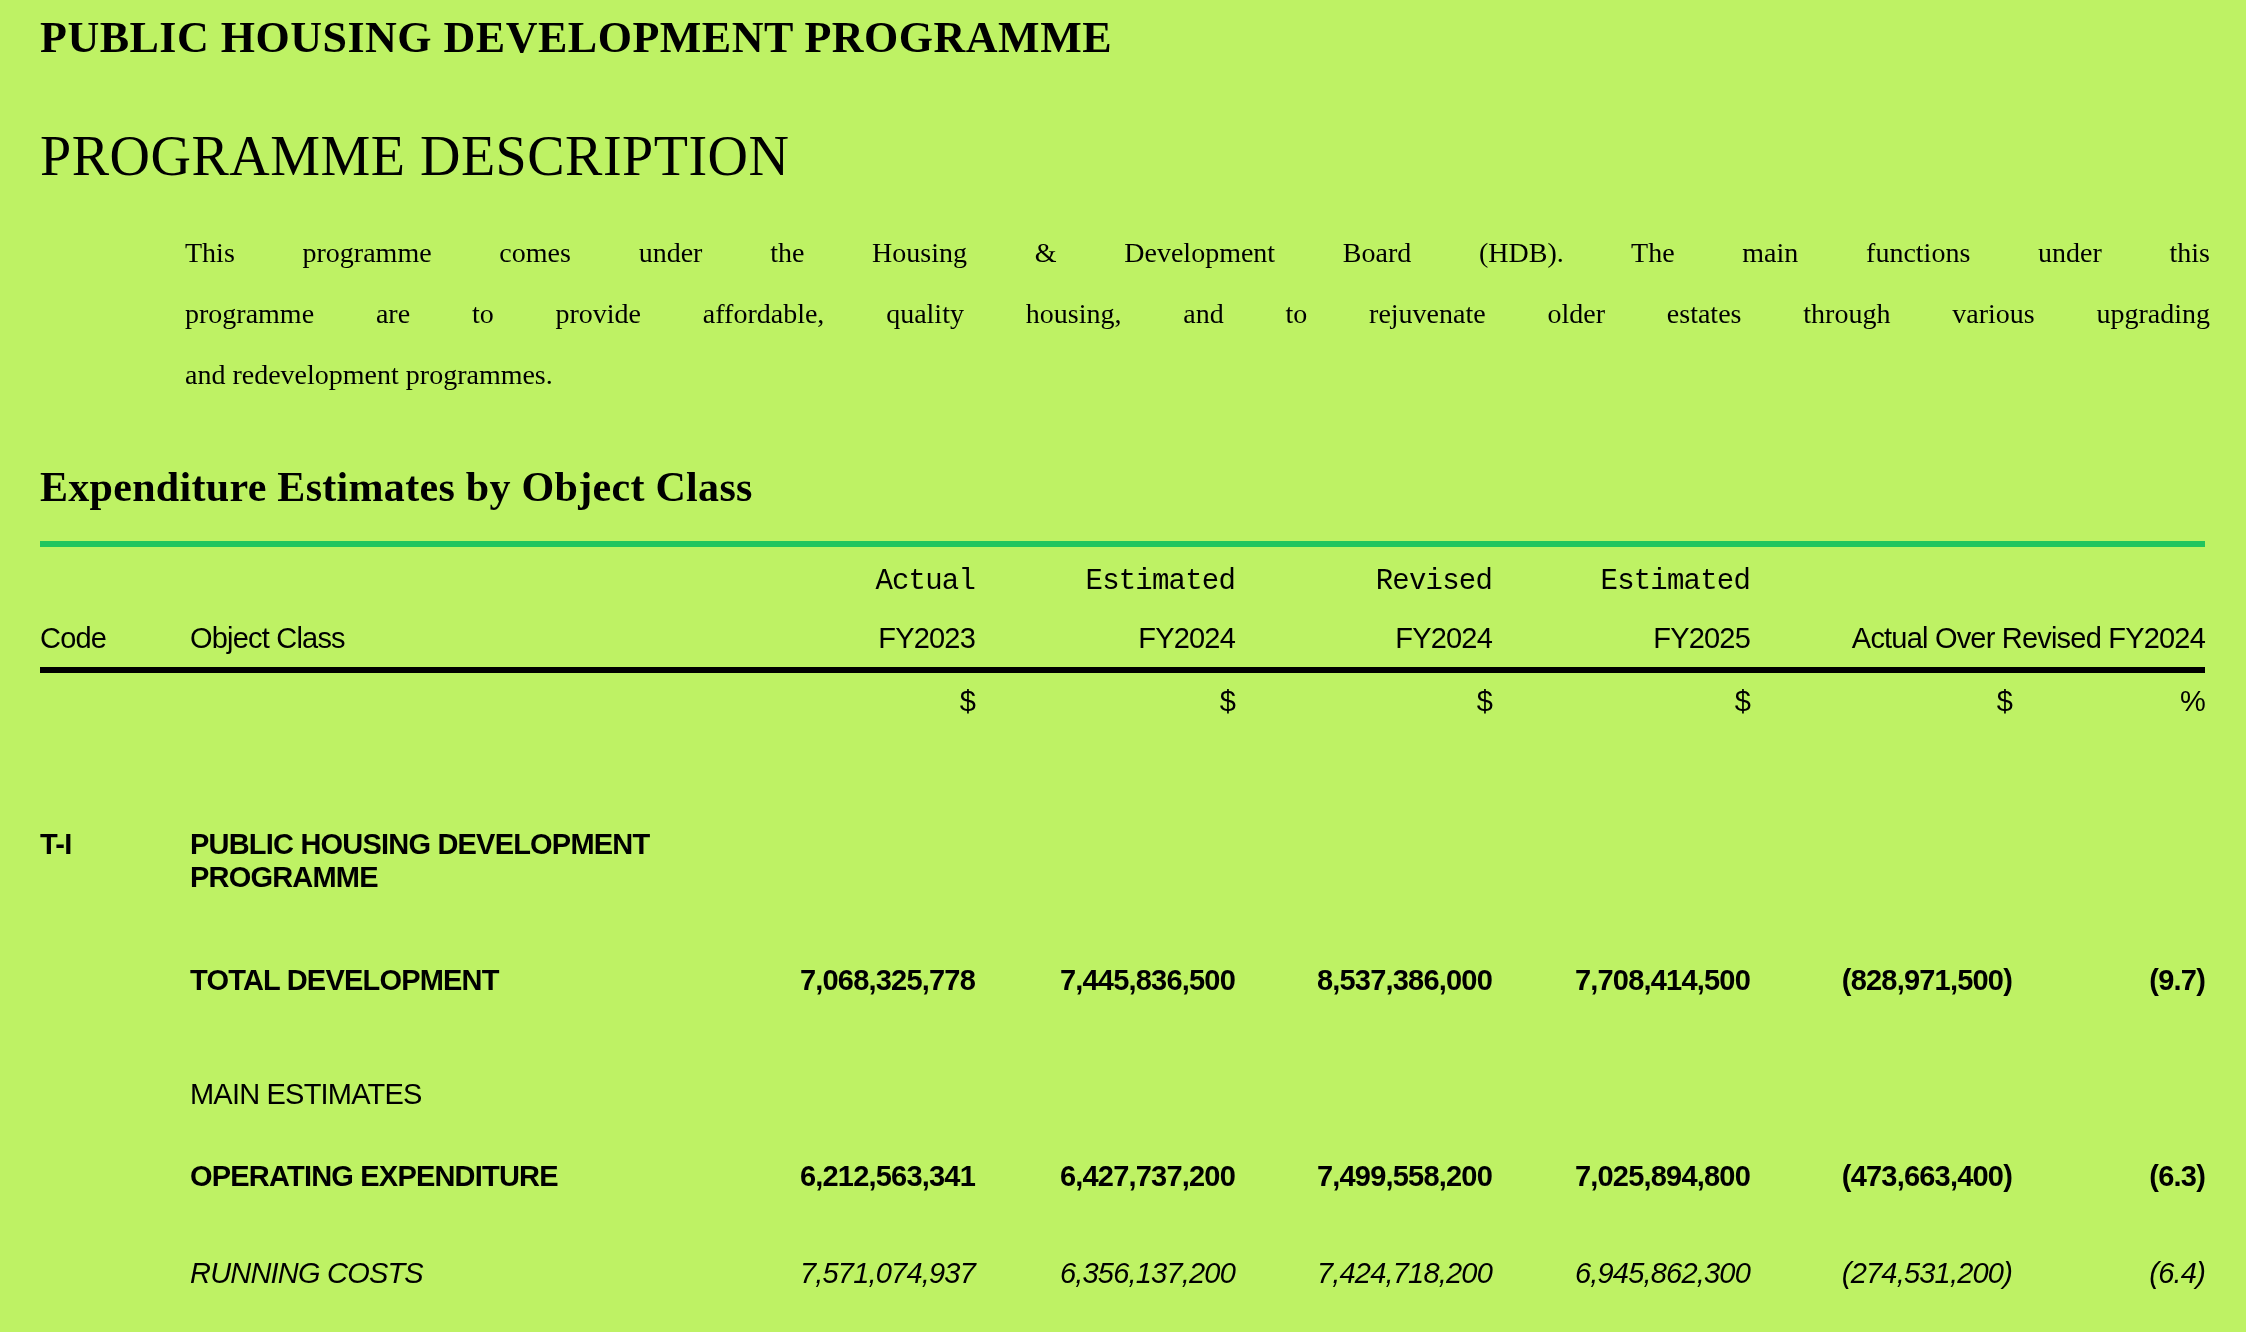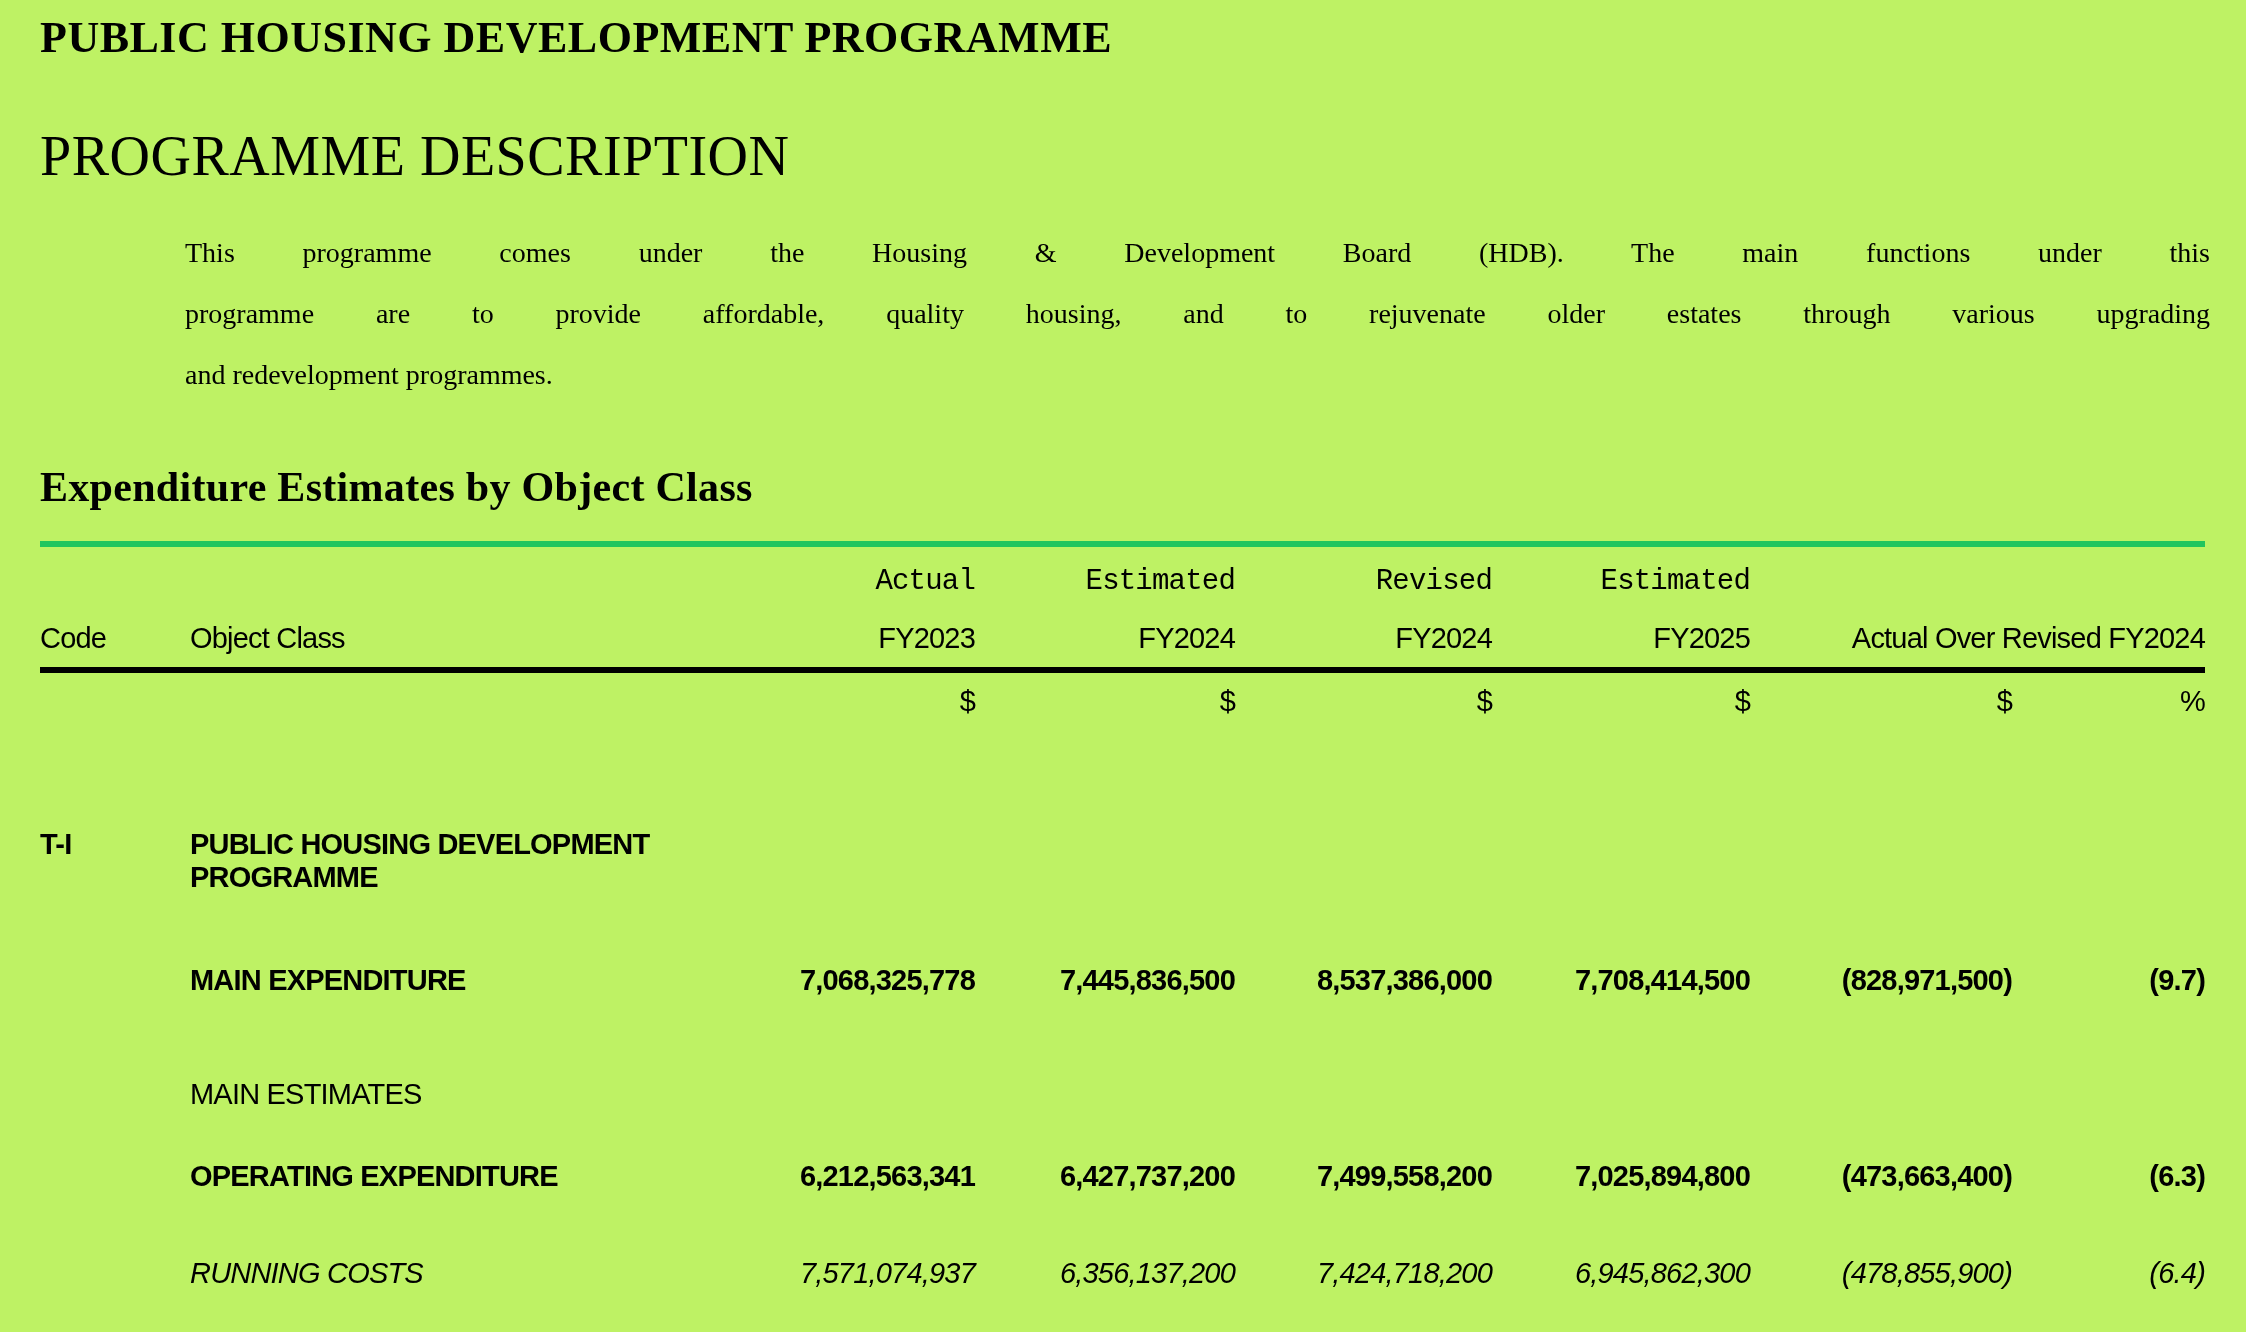--- a/index.html
+++ b/index.html
@@ -131,21 +131,21 @@
         </td>
         <td></td>
           <td></td>
           <td></td>
           <td></td>
           <td></td>
           <td></td>
       </tr>
       <tr class="r-total">
         <td></td>
-        <td class="b">MAIN EXPENDITURE</td>
+        <td class="b">TOTAL DEVELOPMENT</td>
         <td class="num b">7,068,325,778</td>
         <td class="num b">7,445,836,500</td>
         <td class="num b">8,537,386,000</td>
         <td class="num b">7,708,414,500</td>
         <td class="num b">(828,971,500)</td>
         <td class="num b pct-pad">(9.7)</td>
       </tr>
       <tr class="r-main">
         <td></td>
         <td>MAIN ESTIMATES</td>
@@ -166,21 +166,21 @@
         <td class="num b">(473,663,400)</td>
         <td class="num b pct-pad">(6.3)</td>
       </tr>
       <tr class="r-run">
         <td></td>
         <td class="i">RUNNING COSTS</td>
         <td class="num i">7,571,074,937</td>
         <td class="num i">6,356,137,200</td>
         <td class="num i">7,424,718,200</td>
         <td class="num i">6,945,862,300</td>
-        <td class="num i">(478,855,900)</td>
+        <td class="num i">(274,531,200)</td>
         <td class="num i pct-pad">(6.4)</td>
       </tr>
       <tr class="r-other">
         <td></td>
         <td class="b">Other Operating Expenditure</td>
         <td class="num b">4,624,374</td>
         <td class="num b">29,049,600</td>
         <td class="num b">27,881,000</td>
         <td class="num b">38,064,200</td>
         <td class="num b">10,183,200</td>

